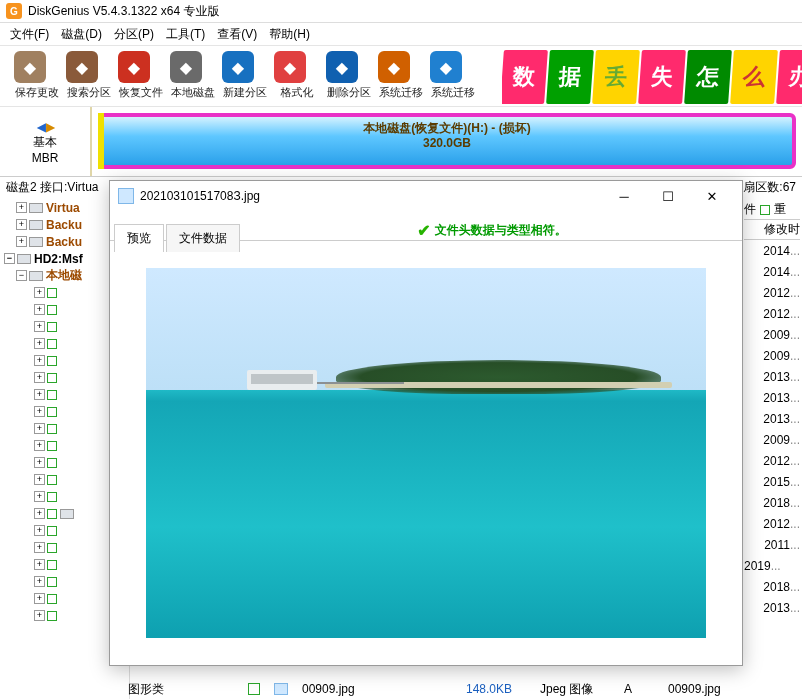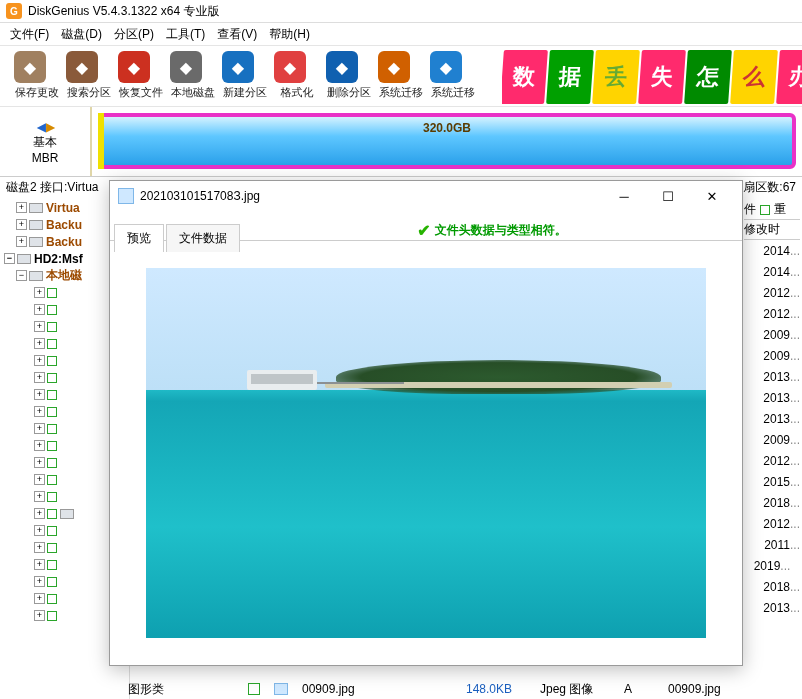--- a/index.html
+++ b/index.html
@@ -143,20 +143,21 @@
 
 <div class="map-row">
   <div class="basic-col">
     <div class="arrows"><span style="color:#2266cc">◀</span> <span style="color:#d68a00">▶</span></div>
     <div>基本</div>
     <div>MBR</div>
   </div>
   <div class="disk-map">
     <div class="disk-bar-wrap">
       <div class="disk-text">
+        <div>本地磁盘(恢复文件)(H:) - (损坏)</div>
         <div>320.0GB</div>
       </div>
     </div>
   </div>
 </div>
 
 <div class="iface-row">
   <span>磁盘2 接口:Virtua</span>
   <span>扇区数:67</span>
 </div>
@@ -271,40 +272,40 @@
       </div>
     </div>
 </div>
 
 <div class="right-col">
   <div class="hdr">
     <span>件</span>
     <span style="width:10px;height:10px;border:1px solid #2aa52a;display:inline-block"></span>
     <span>重</span>
   </div>
-  <div class="hdr" style="">
+  <div class="hdr" style="justify-content:flex-end">
       <span>修改时</span>
     </div>
   <div id="right-rows">
       <div class="row" style="justify-content: flex-end;">2014<span style="color:#888">...</span></div>
       <div class="row" style="justify-content: flex-end;">2014<span style="color:#888">...</span></div>
       <div class="row" style="justify-content: flex-end;">2012<span style="color:#888">...</span></div>
       <div class="row" style="justify-content: flex-end;">2012<span style="color:#888">...</span></div>
       <div class="row" style="justify-content: flex-end;">2009<span style="color:#888">...</span></div>
       <div class="row" style="justify-content: flex-end;">2009<span style="color:#888">...</span></div>
       <div class="row" style="justify-content: flex-end;">2013<span style="color:#888">...</span></div>
       <div class="row" style="justify-content: flex-end;">2013<span style="color:#888">...</span></div>
       <div class="row" style="justify-content: flex-end;">2013<span style="color:#888">...</span></div>
       <div class="row" style="justify-content: flex-end;">2009<span style="color:#888">...</span></div>
       <div class="row" style="justify-content: flex-end;">2012<span style="color:#888">...</span></div>
       <div class="row" style="justify-content: flex-end;">2015<span style="color:#888">...</span></div>
       <div class="row" style="justify-content: flex-end;">2018<span style="color:#888">...</span></div>
       <div class="row" style="justify-content: flex-end;">2012<span style="color:#888">...</span></div>
       <div class="row" style="justify-content: flex-end;">2011<span style="color:#888">...</span></div>
-      <div class="row" style="justify-content: center;">2019<span style="color:#888">...</span></div>
+      <div class="row" style="justify-content: flex-start;">2019<span style="color:#888">...</span></div>
       <div class="row" style="justify-content: flex-end;">2018<span style="color:#888">...</span></div>
       <div class="row" style="justify-content: flex-end;">2013<span style="color:#888">...</span></div>
     </div>
 </div>
 
 <div class="bottom-file">
   <span style="position:absolute;left:0;">图形类</span>
   <span class="bf-chk"></span>
   <span class="bf-pic"></span>
   <span style="min-width:150px">00909.jpg</span>

